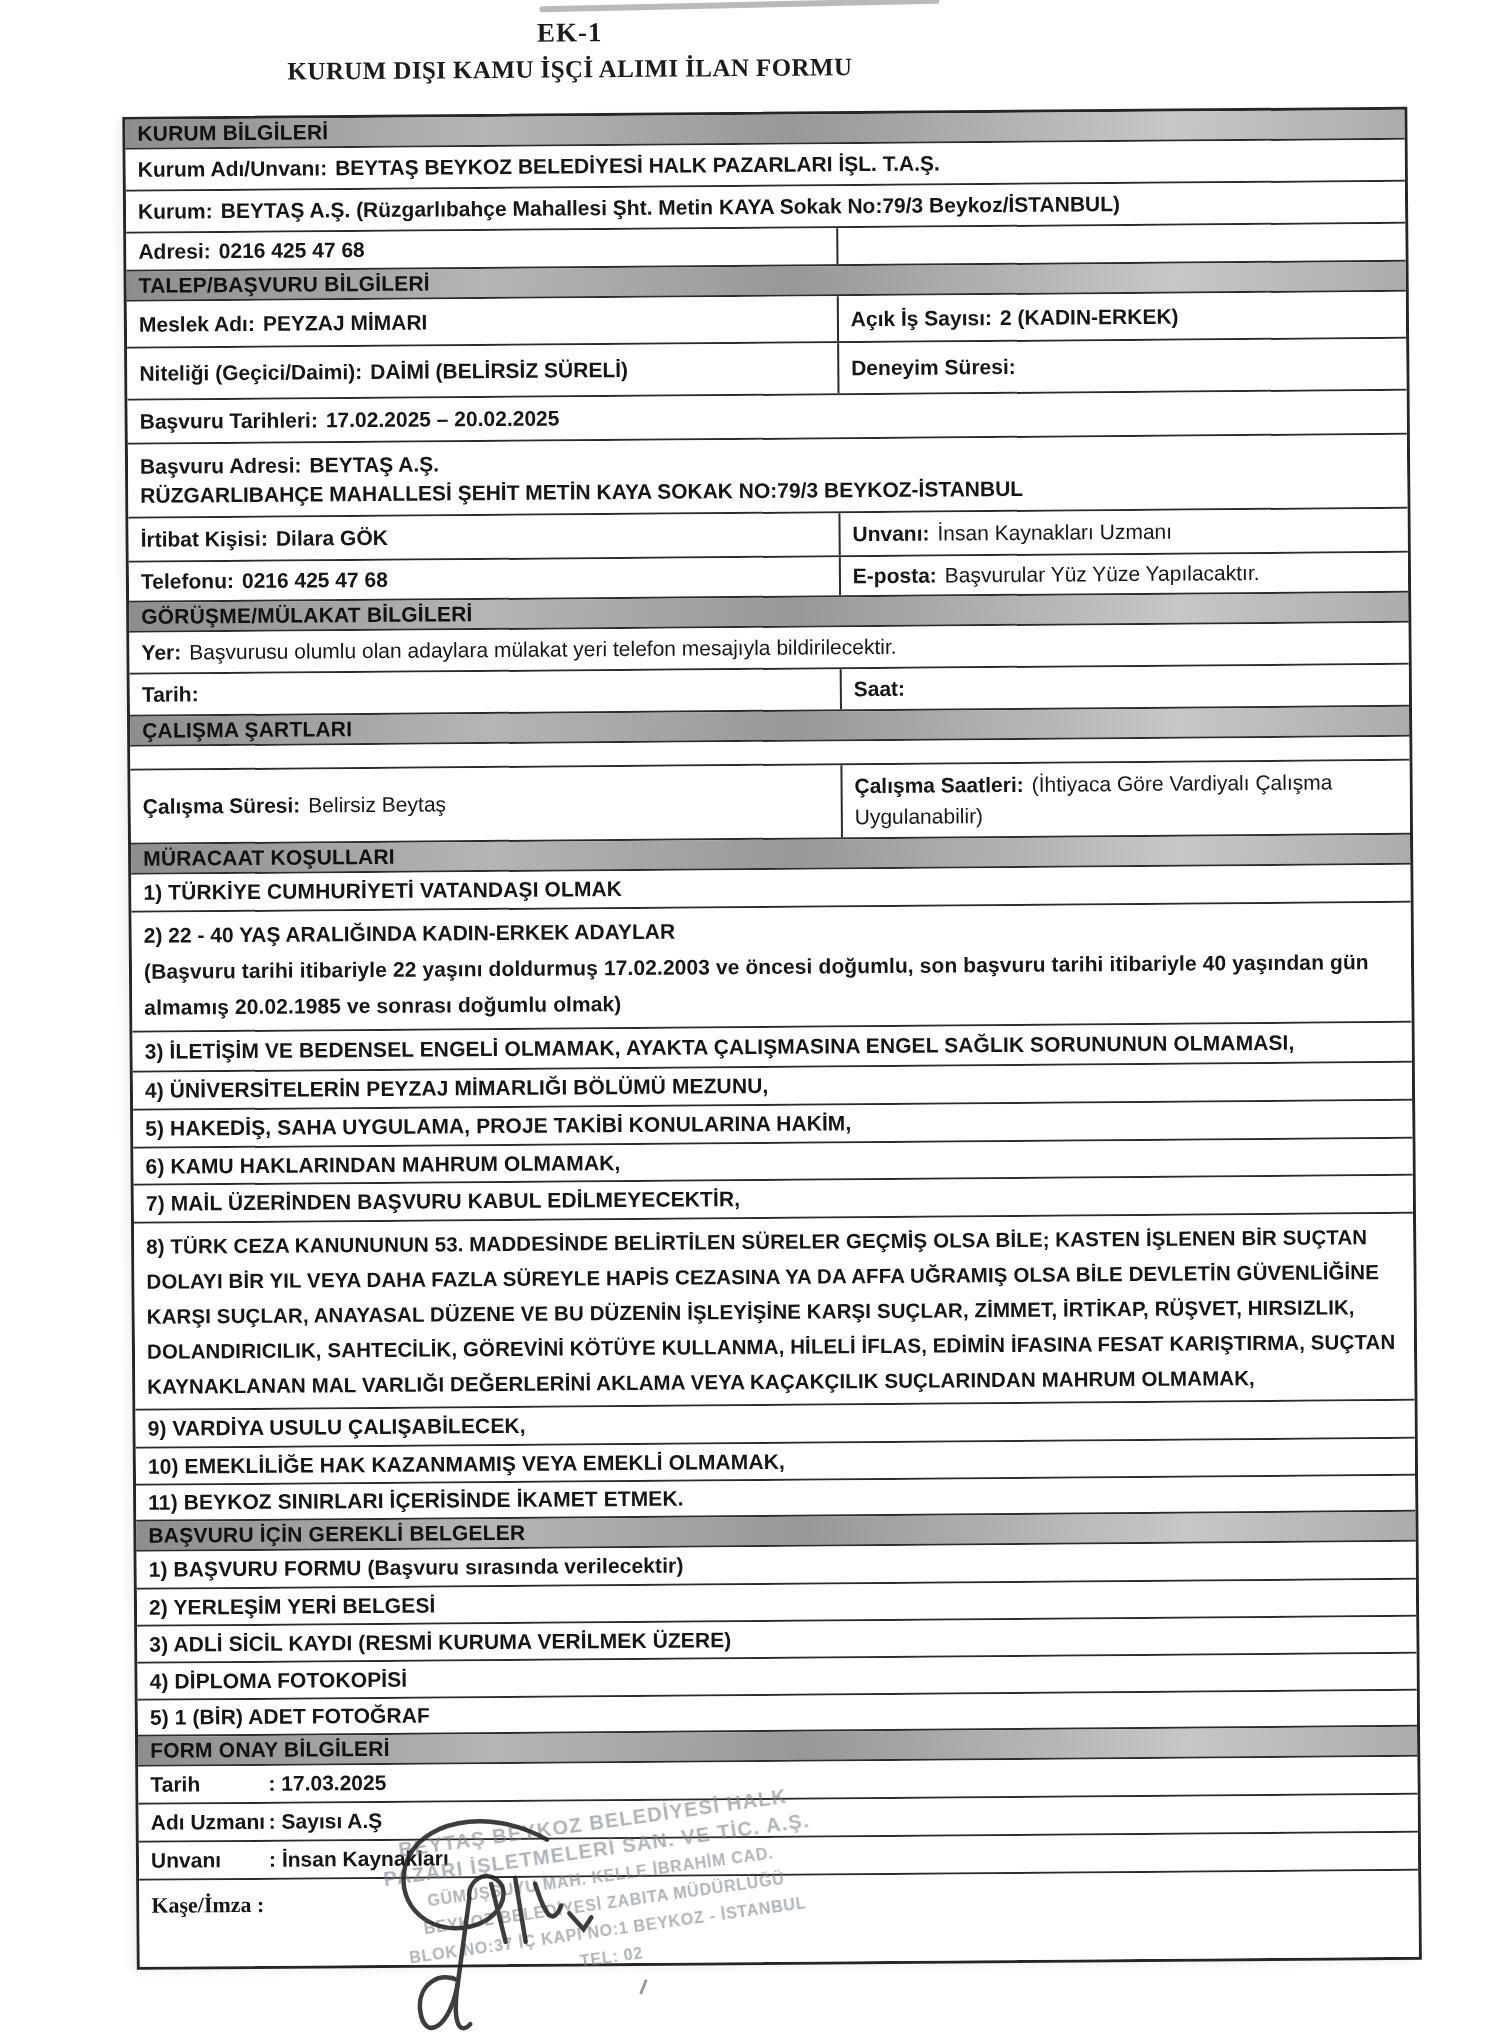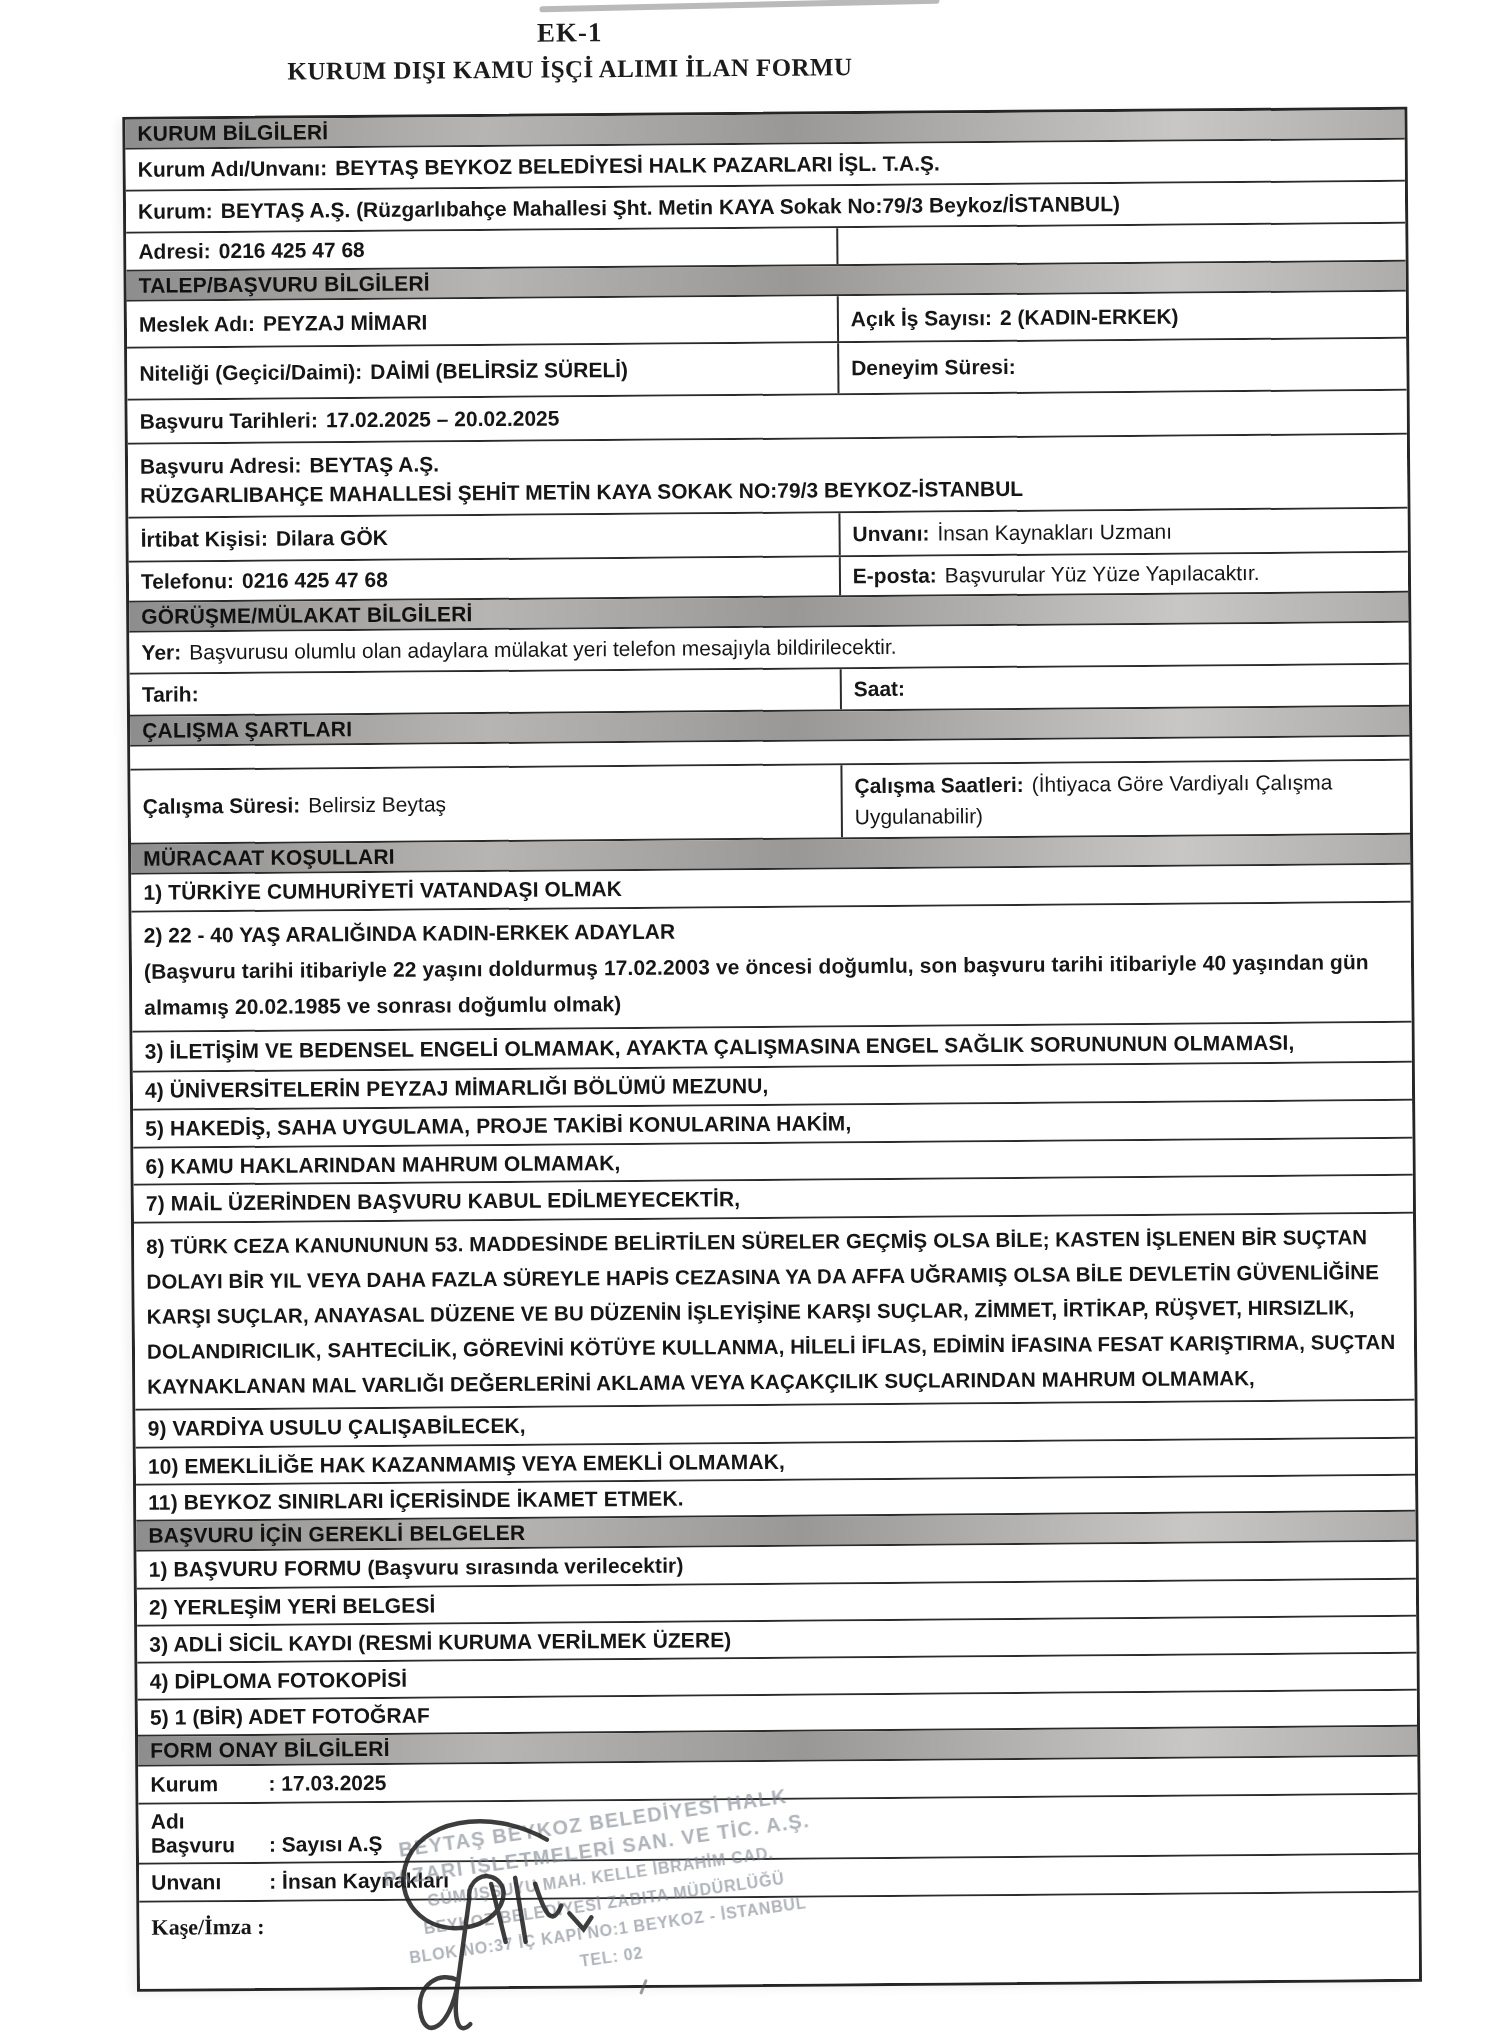--- a/index.html
+++ b/index.html
@@ -258,26 +258,26 @@
     </div>
     <div class="row" style="min-height:36px;">
       <div class="cell full item">5) 1 (BİR) ADET FOTOĞRAF</div>
     </div>
 
     <div class="row sec">
       <span>FORM ONAY BİLGİLERİ</span>
     </div>
     <div class="row" style="min-height:38px;">
       <div class="cell full">
-        <span class="onay-lbl">Kurum</span><span class="val">: 17.03.2025</span>
-      </div>
-    </div>
-    <div class="row" style="min-height:38px;">
-      <div class="cell full">
-        <span class="onay-lbl">Adı Başvuru</span><span class="val">: Sayısı A.Ş</span>
+        <span class="onay-lbl">Tarih</span><span class="val">: 17.03.2025</span>
+      </div>
+    </div>
+    <div class="row" style="min-height:38px;">
+      <div class="cell full">
+        <span class="onay-lbl">Adı Uzmanı</span><span class="val">: Sayısı A.Ş</span>
       </div>
     </div>
     <div class="row" style="min-height:38px;">
       <div class="cell full">
         <span class="onay-lbl">Unvanı</span><span class="val">: İnsan Kaynakları</span>
       </div>
     </div>
     <div class="row kase-row" style="min-height:86px;">
       <div class="cell full kase-lbl">Kaşe/İmza  :</div>
     </div>

